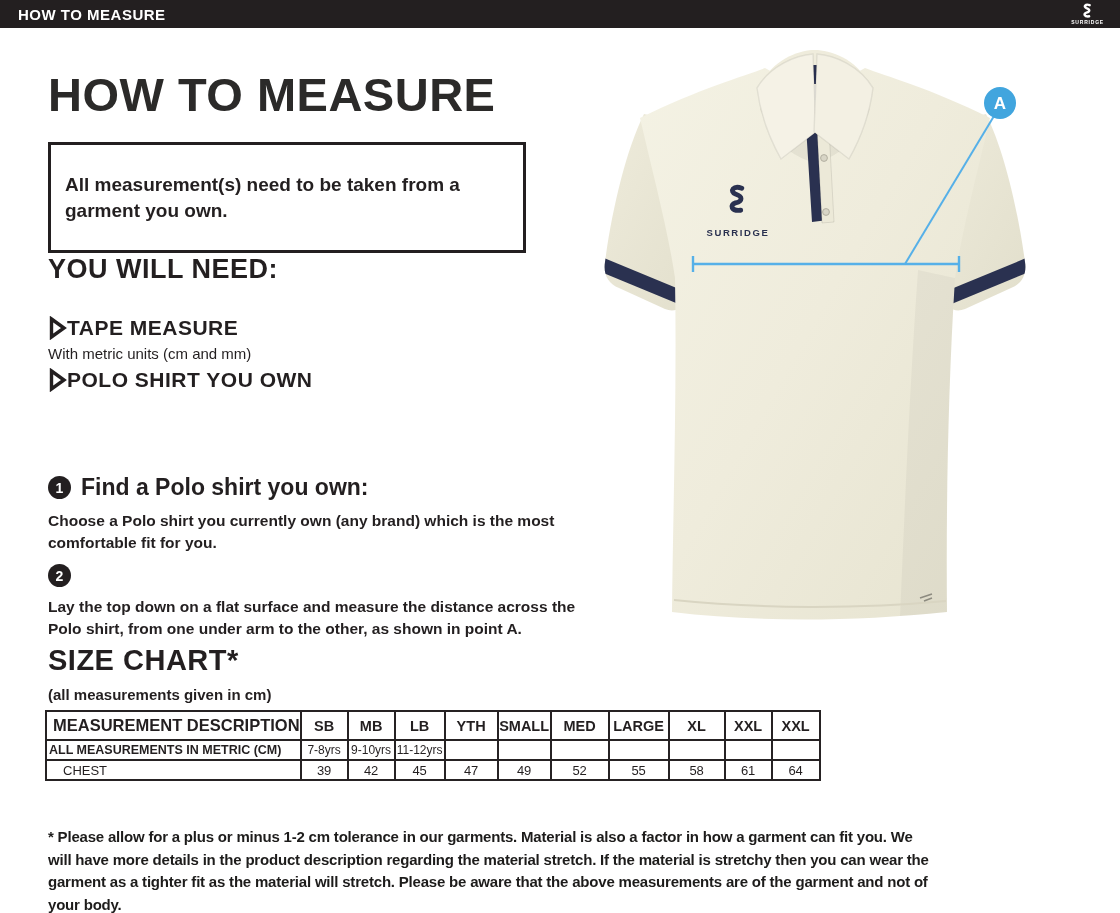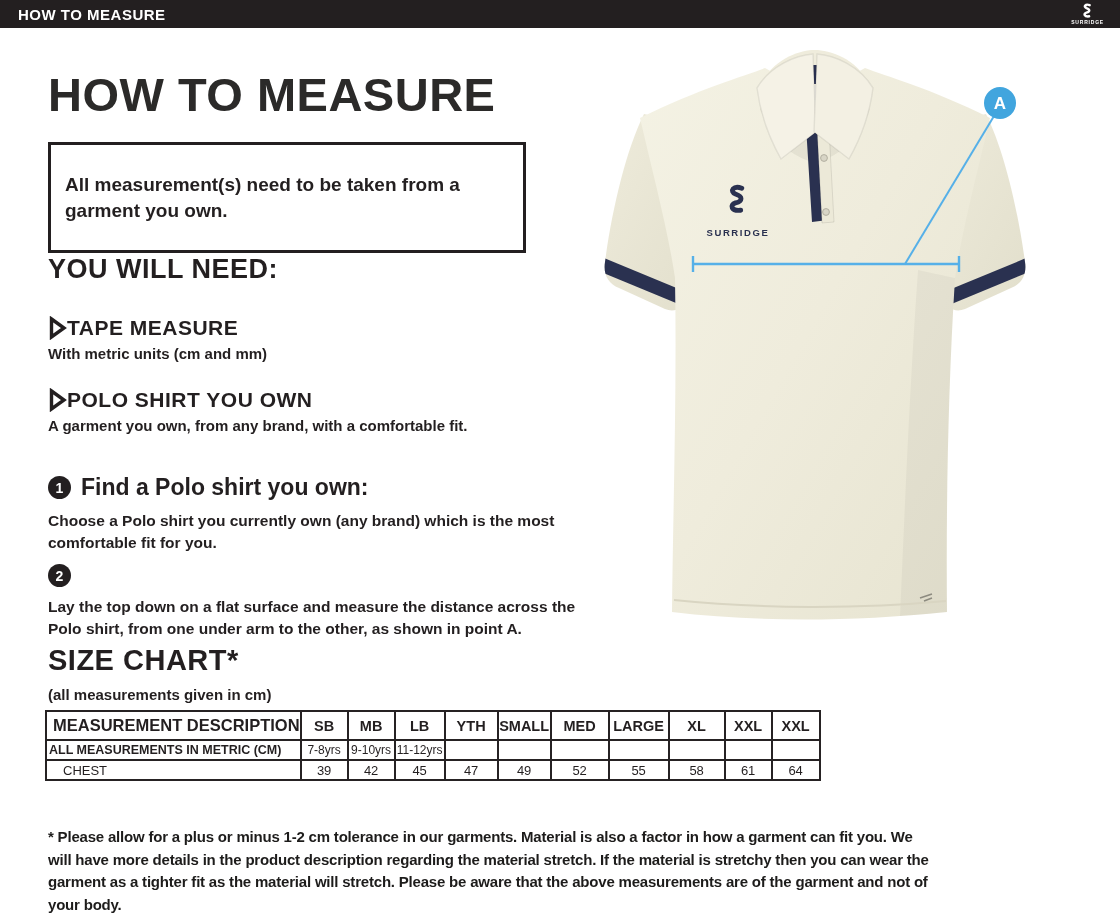--- a/index.html
+++ b/index.html
@@ -19,21 +19,21 @@
   .h1 { position:absolute; left:48px; top:67px; font-size:47px; font-weight:800;
         letter-spacing:.5px; color:#2b2a29; }
   .notice { position:absolute; left:48px; top:142px; width:478px;
             border:3px solid #231f20; padding:27px 14px;
             font-size:19px; font-weight:700; line-height:1.35; }
   .ywn { position:absolute; left:48px; top:254px; font-size:27px; font-weight:800; letter-spacing:.5px; }
 
   .need-item { position:absolute; left:48px; }
   .need-row { display:flex; align-items:center; gap:0; }
   .need-label { font-size:21px; font-weight:800; letter-spacing:.5px; }
-  .need-desc { font-size:15px; font-weight:700; margin-top:5px; }
+  .need-desc { font-size:15px; font-weight:400; margin-top:5px; }
 
   .step { position:absolute; left:48px; width:552px; }
   .step-row { display:flex; align-items:center; gap:10px; }
   .step-num { width:23px; height:23px; border-radius:50%; background:#231f20; color:#fff;
               font-size:14px; font-weight:700; display:flex; align-items:center;
               justify-content:center; flex:0 0 23px; }
   .step-title { font-size:23px; font-weight:700; }
   .step-desc { font-size:15.5px; font-weight:700; line-height:1.42; margin-top:9px; }
 
   .sc-head { position:absolute; left:48px; top:644px; display:flex; align-items:baseline; gap:9px;flex-direction:column; }
@@ -81,28 +81,27 @@
   <div class="need-item" style="top:316px;">
     <div class="need-row">
       <svg width="19" height="24" viewBox="0 0 19 24">
         <path d="M3.5 3 L16 12 L3.5 21 Z" fill="none" stroke="#231f20" stroke-width="3.4" stroke-linejoin="miter"></path>
       </svg>
       <span class="need-label">TAPE MEASURE</span>
     </div>
     <div class="need-desc">With metric units (cm and mm)</div>
   </div>
 
-  <div class="need-item" style="top:388px;">
+  <div class="need-item" style="top:368px;">
     <div class="need-row">
       <svg width="19" height="24" viewBox="0 0 19 24">
         <path d="M3.5 3 L16 12 L3.5 21 Z" fill="none" stroke="#231f20" stroke-width="3.4" stroke-linejoin="miter"></path>
       </svg>
       <span class="need-label">POLO SHIRT YOU OWN</span>
     </div>
-    <div class="need-desc">A garment you own, from any brand, with a comfortable fit.</div>
   </div>
 
   <div class="step" style="top:474px;">
     <div class="step-row">
       <div class="step-num">1</div>
       <div class="step-title">Find a Polo shirt you own:</div>
     </div>
     <div class="step-desc">Choose a Polo shirt you currently own (any brand) which is the most comfortable fit for you.</div>
   </div>
 

